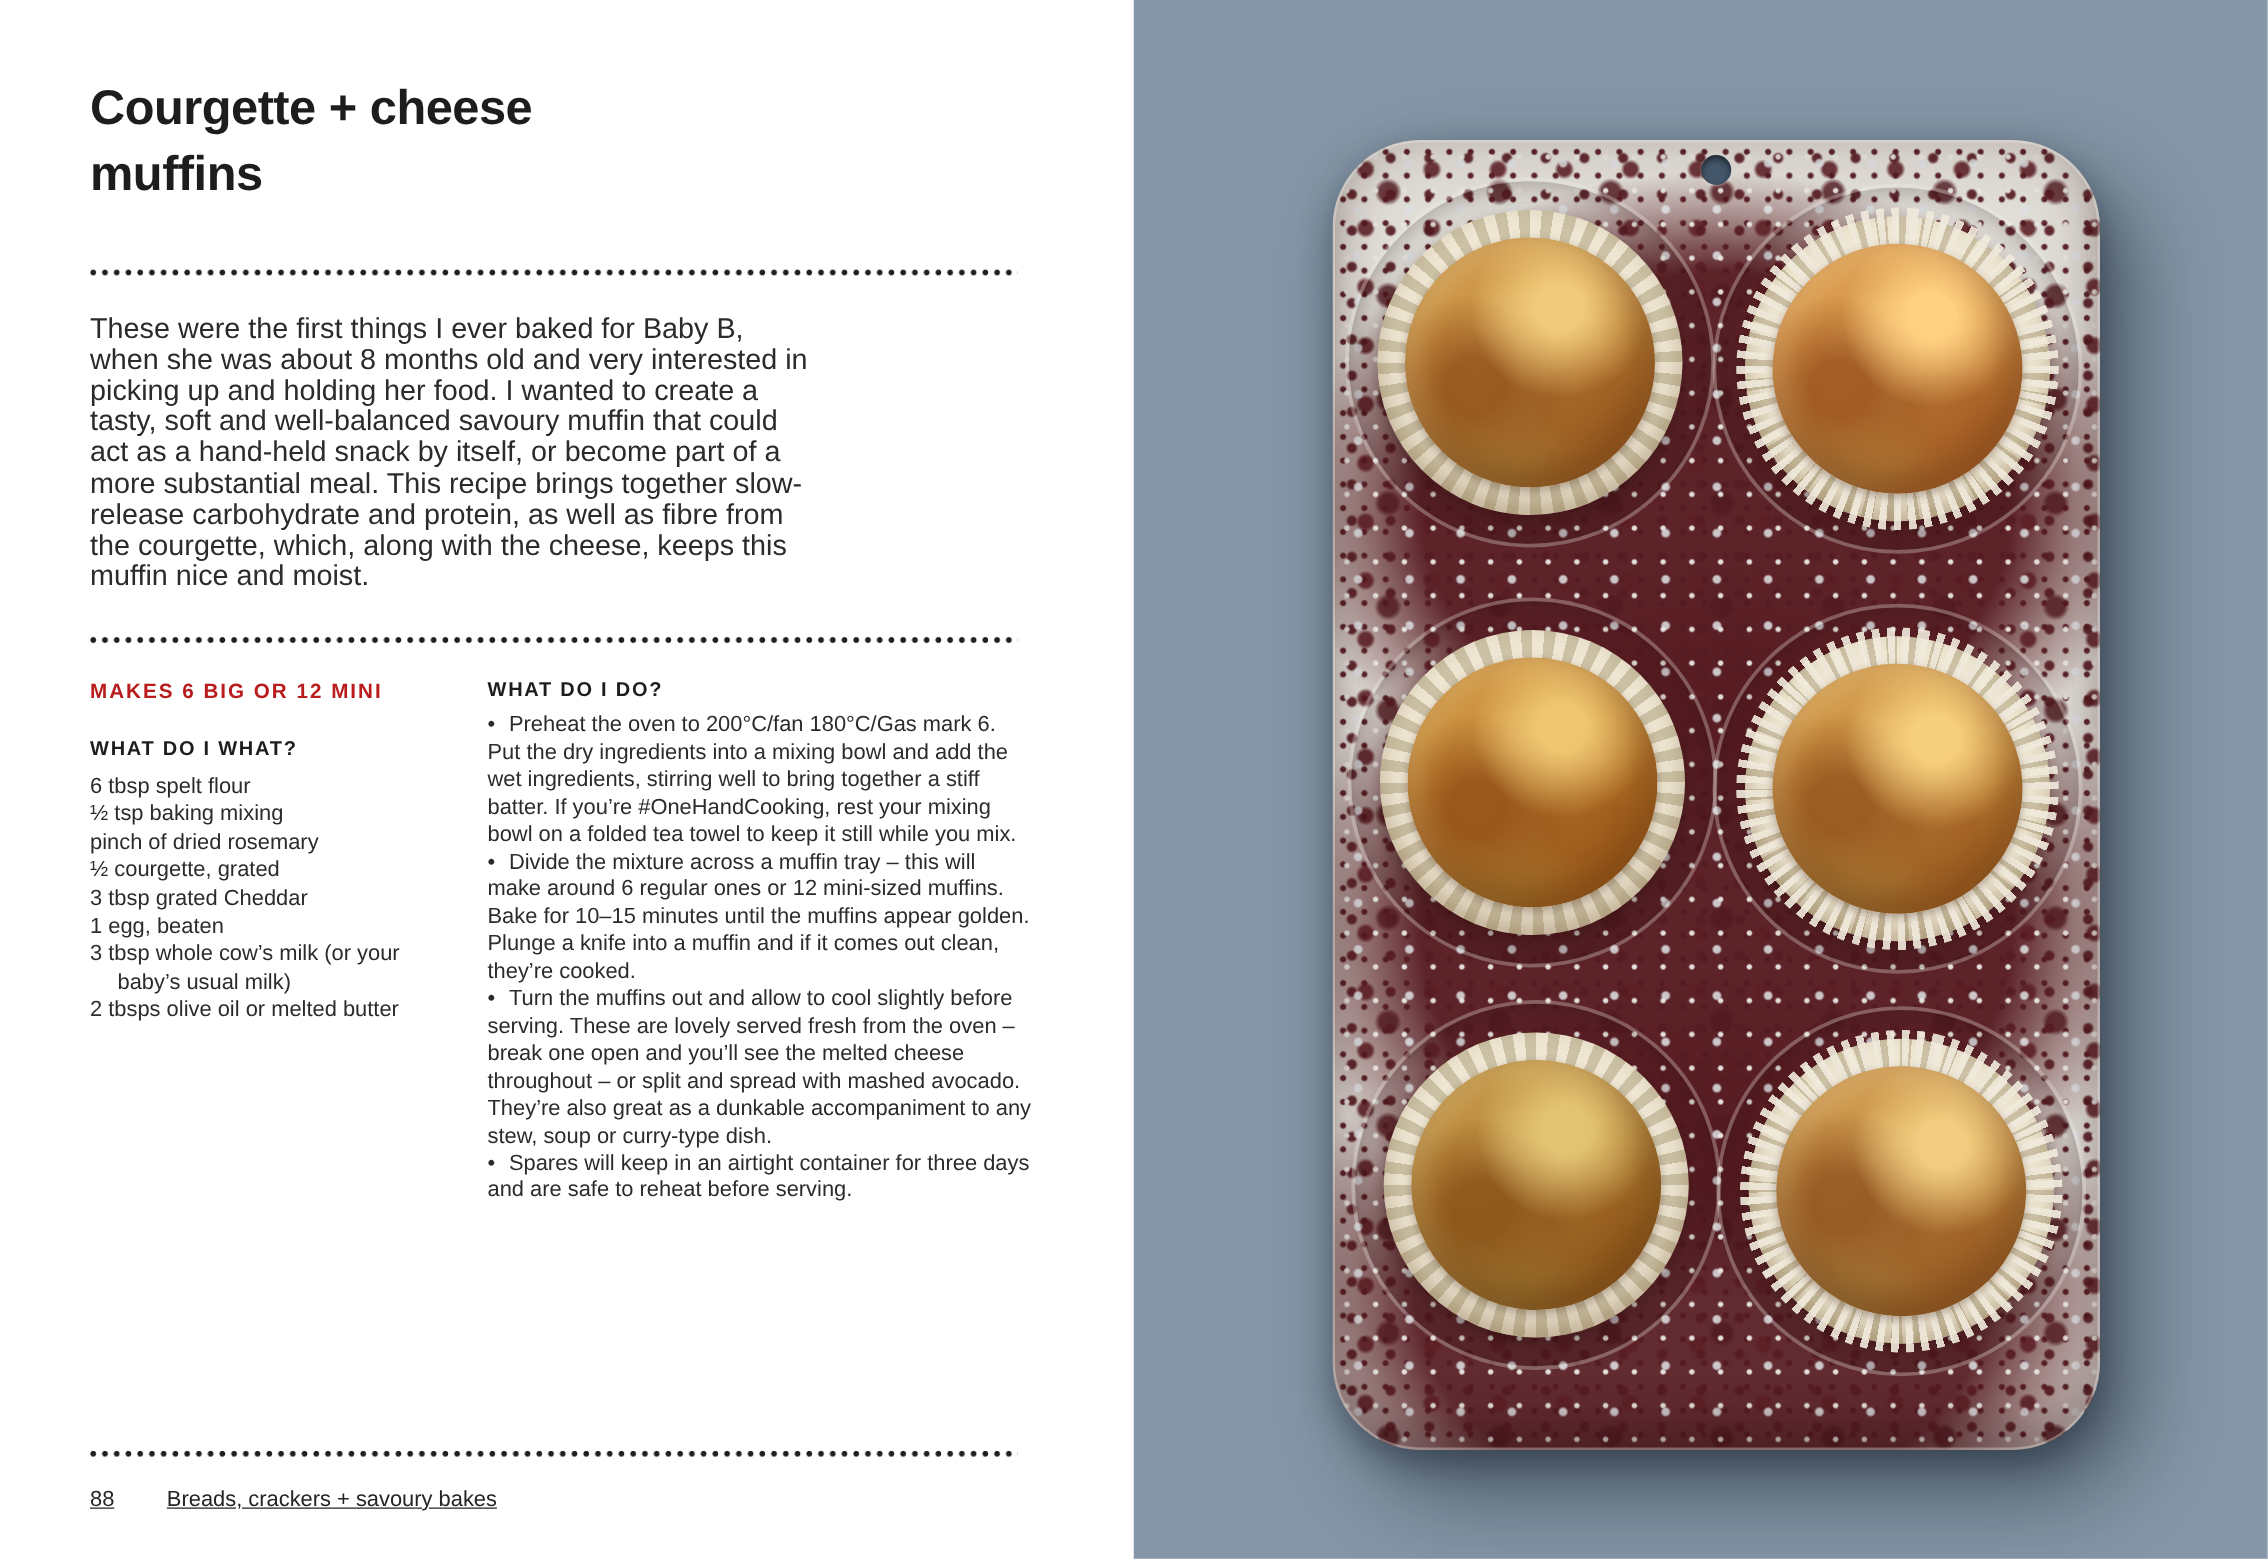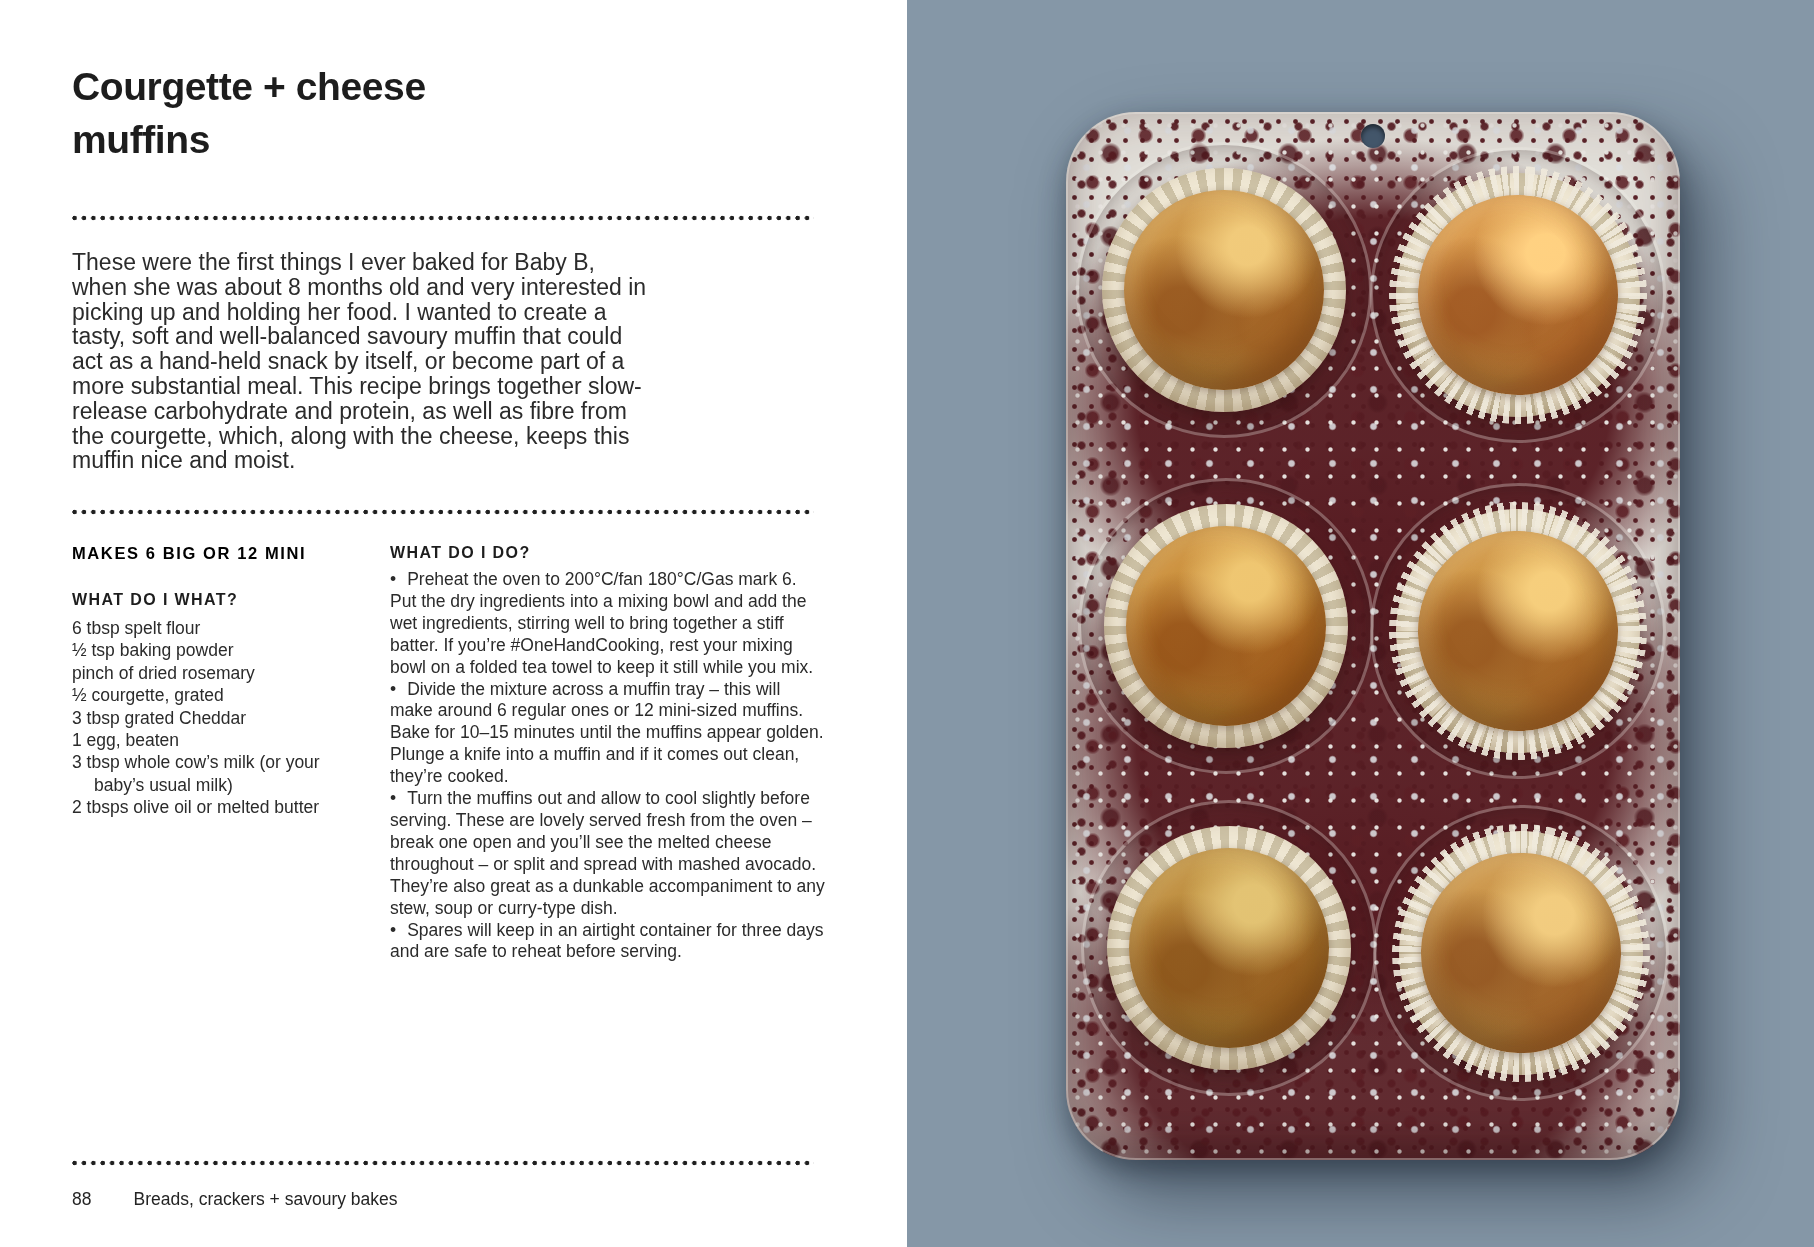--- a/index.html
+++ b/index.html
@@ -14,32 +14,32 @@
          line-height:53px;letter-spacing:-0.4px;color:#1d1d1d;}
   .dots{position:absolute;left:72px;width:742px;height:6px;background-repeat:repeat-x;
         background-image:radial-gradient(circle at 2.6px 3px,#1f1f1f 2px,transparent 2.6px);
         background-size:9.4px 6px;}
   .dots-top{top:215px;}
   .dots-mid{top:509px;}
   .dots-bottom{top:1160px;}
   .intro{position:absolute;left:72px;top:250px;width:580px;font-size:23px;
          line-height:24.8px;color:#2b2b2b;}
   .yield{position:absolute;left:72px;top:544px;font-size:16.5px;font-weight:700;
-         letter-spacing:1.6px;color:#000000;white-space:nowrap;}
+         letter-spacing:1.6px;color:#b91c1c;white-space:nowrap;}
   .subhead{font-size:16px;font-weight:700;letter-spacing:1.4px;color:#1d1d1d;white-space:nowrap;}
   .need-heading{position:absolute;left:72px;top:591px;}
   .do-heading{position:absolute;left:390px;top:544px;}
   .ingredients{position:absolute;left:72px;top:617px;width:270px;font-size:17.5px;
                line-height:22.4px;color:#2b2b2b;}
   .ingredient{padding-left:22px;text-indent:-22px;}
   .steps{position:absolute;left:390px;top:569px;width:436px;font-size:17.5px;
          line-height:21.9px;color:#2b2b2b;}
   .step .bullet{margin-right:11px;}
   .footer{position:absolute;left:72px;top:1189px;display:flex;gap:42px;
-          font-size:17.5px;color:#242424;}
+          font-size:17.5px;color:#242424;text-decoration:underline;}
 
   
   .page-right{position:absolute;left:907px;top:0;width:907px;height:1247px;overflow:hidden;
     background-image:
       linear-gradient(115deg, transparent 55%, rgba(255,255,255,0.10) 60%, transparent 66%),
       radial-gradient(ellipse 560px 300px at 78% 4%, rgba(232,239,244,0.45), transparent 72%),
       radial-gradient(ellipse 520px 720px at 0% 38%, rgba(255,255,255,0.30), transparent 70%),
       radial-gradient(ellipse 760px 560px at 88% 92%, rgba(18,32,48,0.38), transparent 75%),
       radial-gradient(ellipse 600px 320px at 40% 100%, rgba(20,34,50,0.28), transparent 75%),
       linear-gradient(160deg,#adb6bd 0%,#9aa6b1 26%,#8success 0,#8597a7 52%,#72869b 74%,#5d7189 100%);
@@ -107,21 +107,21 @@
 
     <p class="intro" style="margin:0;">These were the first things I ever baked for Baby B, when she was about 8 months old and very interested in picking up and holding her food. I wanted to create a tasty, soft and well-balanced savoury muffin that could act as a hand-held snack by itself, or become part of a more substantial meal. This recipe brings together slow-release carbohydrate and protein, as well as fibre from the courgette, which, along with the cheese, keeps this muffin nice and moist.</p>
 
     <div class="dots dots-mid"></div>
 
     <div class="yield">MAKES 6 BIG OR 12 MINI</div>
 
     <div class="subhead need-heading">WHAT DO I WHAT?</div>
     <div class="ingredients">
         <div class="ingredient">6 tbsp spelt flour</div>
-        <div class="ingredient">½ tsp baking powder</div>
+        <div class="ingredient">½ tsp baking mixing</div>
         <div class="ingredient">pinch of dried rosemary</div>
         <div class="ingredient">½ courgette, grated</div>
         <div class="ingredient">3 tbsp grated Cheddar</div>
         <div class="ingredient">1 egg, beaten</div>
         <div class="ingredient">3 tbsp whole cow’s milk (or your baby’s usual milk)</div>
         <div class="ingredient">2 tbsps olive oil or melted butter</div>
       </div>
 
     <div class="subhead do-heading">WHAT DO I DO?</div>
     <div class="steps">

